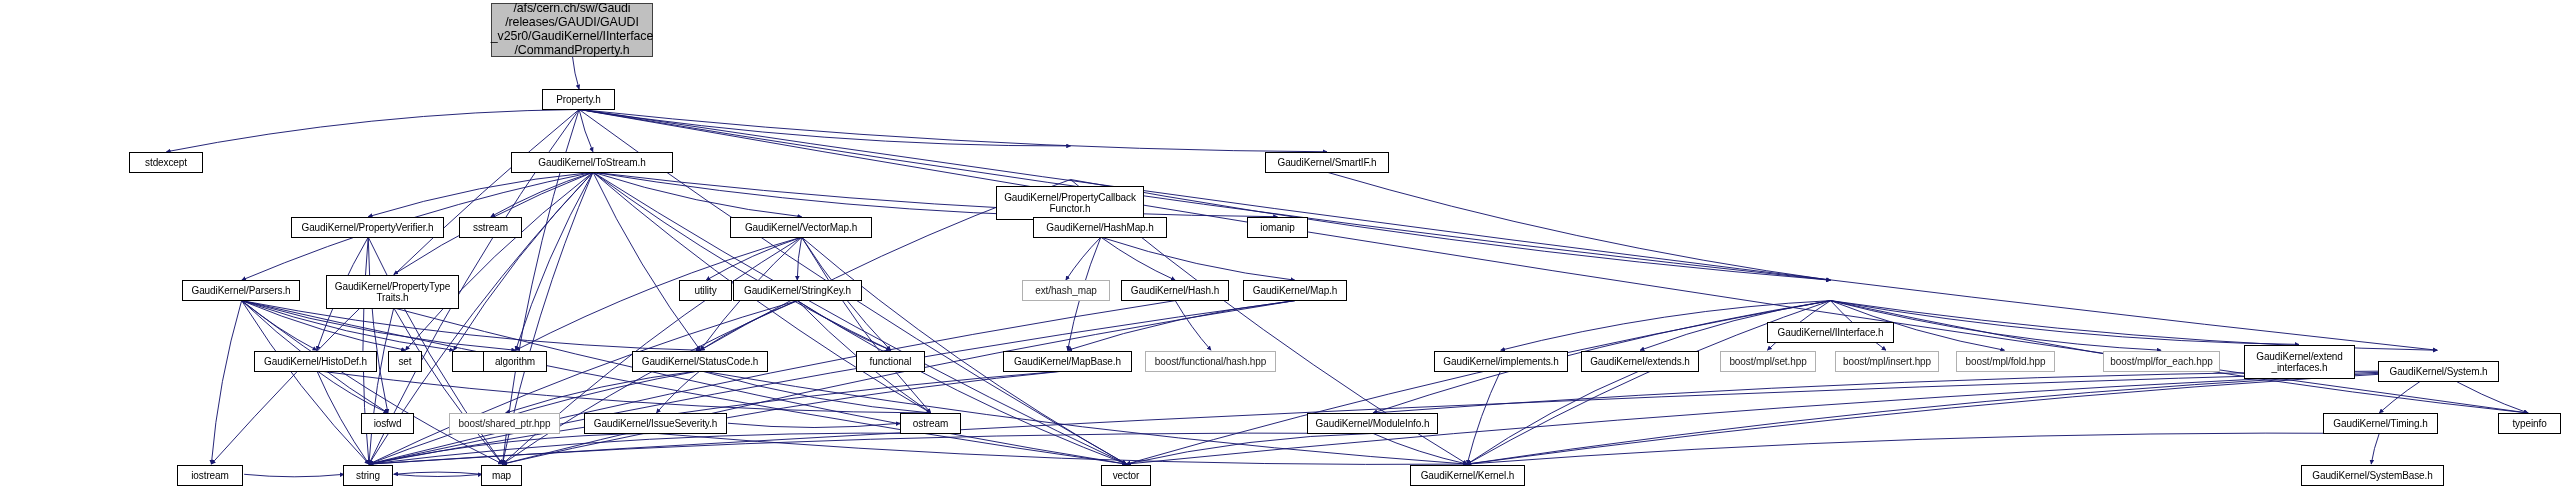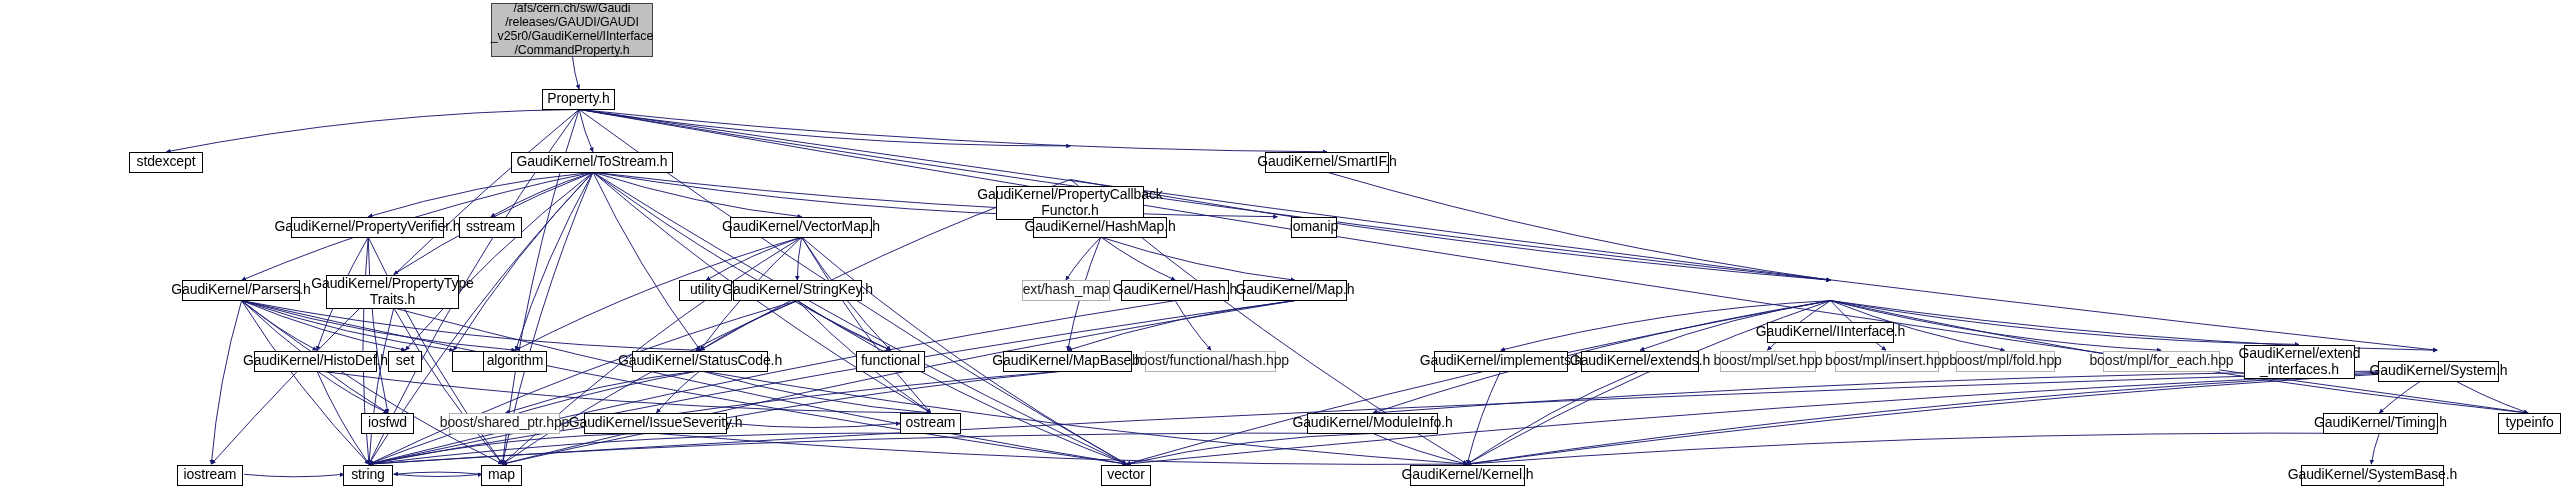--- a/index.html
+++ b/index.html
@@ -25,21 +25,21 @@
     height: 494px;
     pointer-events: none;
   }
   .node {
     position: absolute;
     box-sizing: border-box;
     display: flex;
     align-items: center;
     justify-content: center;
     text-align: center;
-    font-size: 14px;
+    font-size: 10px;
     line-height: 1.12;
     color: #000000;
     background: #ffffff;
     border: 1.2px solid #000000;
     white-space: pre-line;
     padding: 0.7px 3.7px;
     letter-spacing: -0.1px;
   }
   .node.root {
     background: #c0c0c0;
@@ -186,21 +186,21 @@
       <div class="node" style="left: 542px; top: 89px; width: 73px; height: 20.5px;">Property.h</div>
       <div class="node" style="left: 129px; top: 152px; width: 74px; height: 20.5px;">stdexcept</div>
       <div class="node" style="left: 511px; top: 152px; width: 162px; height: 20.5px;">GaudiKernel/ToStream.h</div>
       <div class="node" style="left: 996px; top: 146px; width: 148px; height: 34px; margin-top: 40px;">GaudiKernel/PropertyCallback
 Functor.h</div>
       <div class="node" style="left: 1265px; top: 152px; width: 124px; height: 20.5px;">GaudiKernel/SmartIF.h</div>
       <div class="node" style="left: 291px; top: 217px; width: 153px; height: 20.5px;">GaudiKernel/PropertyVerifier.h</div>
       <div class="node" style="left: 459px; top: 217px; width: 63px; height: 20.5px;">sstream</div>
       <div class="node" style="left: 730px; top: 217px; width: 142px; height: 20.5px;">GaudiKernel/VectorMap.h</div>
       <div class="node" style="left: 1033px; top: 217px; width: 134px; height: 20.5px;">GaudiKernel/HashMap.h</div>
-      <div class="node" style="left: 1247px; top: 217px; width: 46px; height: 20.5px; margin-left: 44px;">iomanip</div>
+      <div class="node" style="left: 1247px; top: 217px; width: 61px; height: 20.5px;">iomanip</div>
       <div class="node" style="left: 182px; top: 280px; width: 118px; height: 20.5px;">GaudiKernel/Parsers.h</div>
       <div class="node" style="left: 326px; top: 275px; width: 133px; height: 34px;">GaudiKernel/PropertyType
 Traits.h</div>
       <div class="node" style="left: 679px; top: 280px; width: 53px; height: 20.5px;">utility</div>
       <div class="node" style="left: 733px; top: 280px; width: 129px; height: 20.5px;">GaudiKernel/StringKey.h</div>
       <div class="node ext" style="left: 1022px; top: 280px; width: 88px; height: 20.5px;">ext/hash_map</div>
       <div class="node" style="left: 1121px; top: 280px; width: 108px; height: 20.5px;">GaudiKernel/Hash.h</div>
       <div class="node" style="left: 1243px; top: 280px; width: 104px; height: 20.5px;">GaudiKernel/Map.h</div>
       <div class="node" style="left: 1767px; top: 280px; width: 127px; height: 20.5px; margin-top: 42px;">GaudiKernel/IInterface.h</div>
       <div class="node" style="left: 254px; top: 351px; width: 123px; height: 20.5px;">GaudiKernel/HistoDef.h</div>

